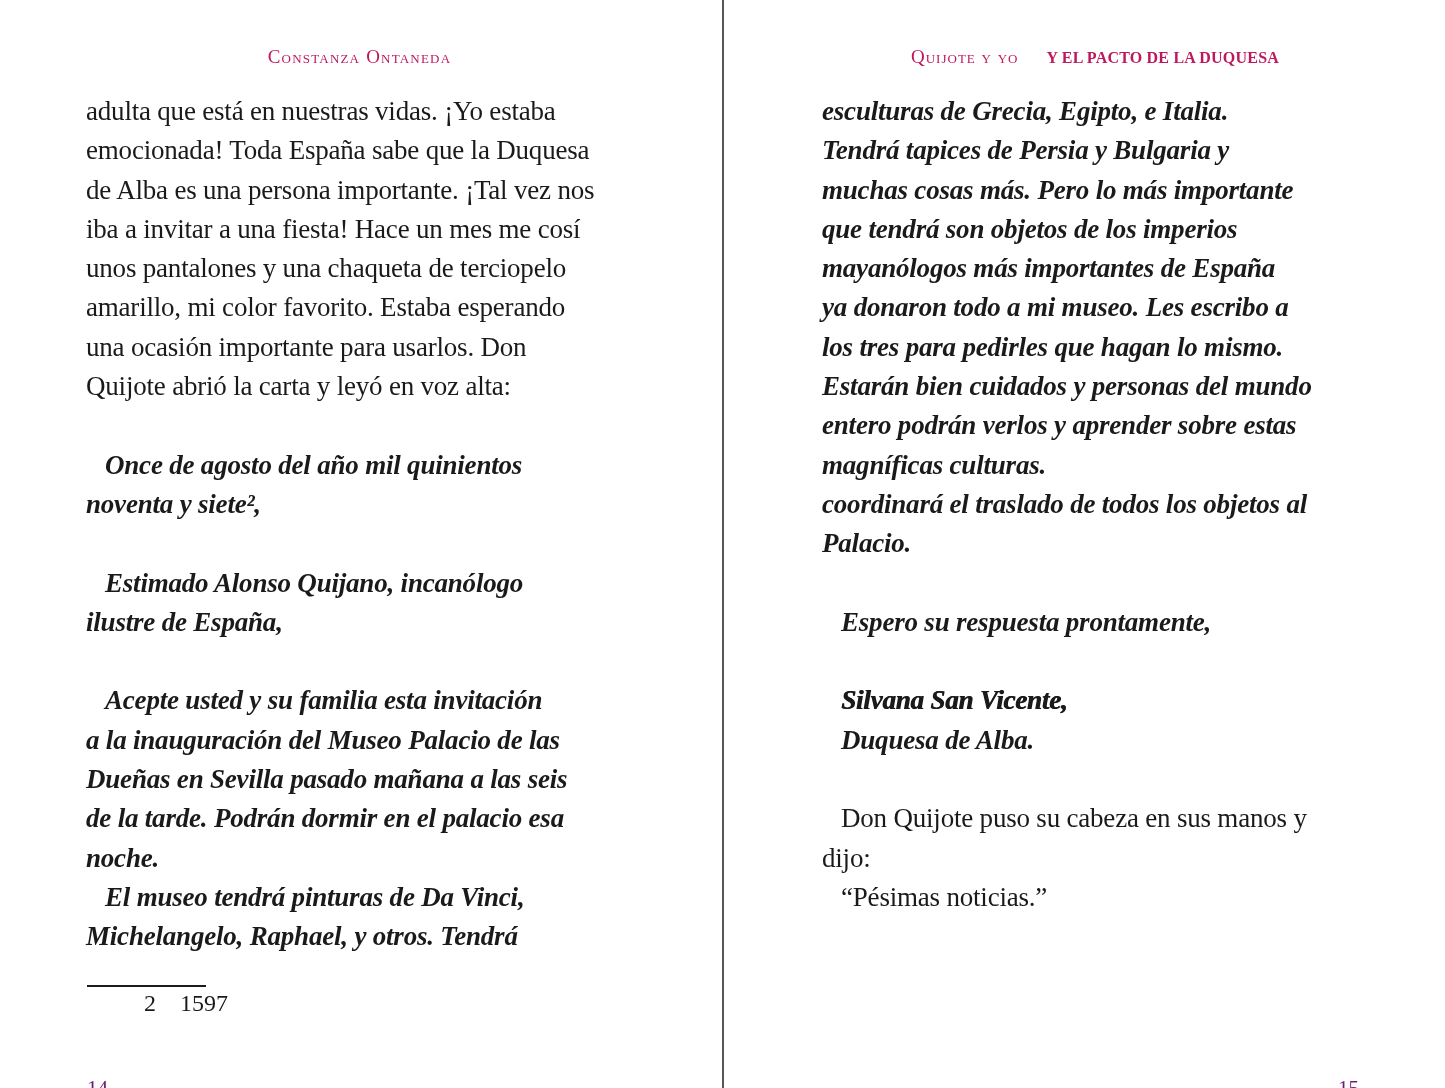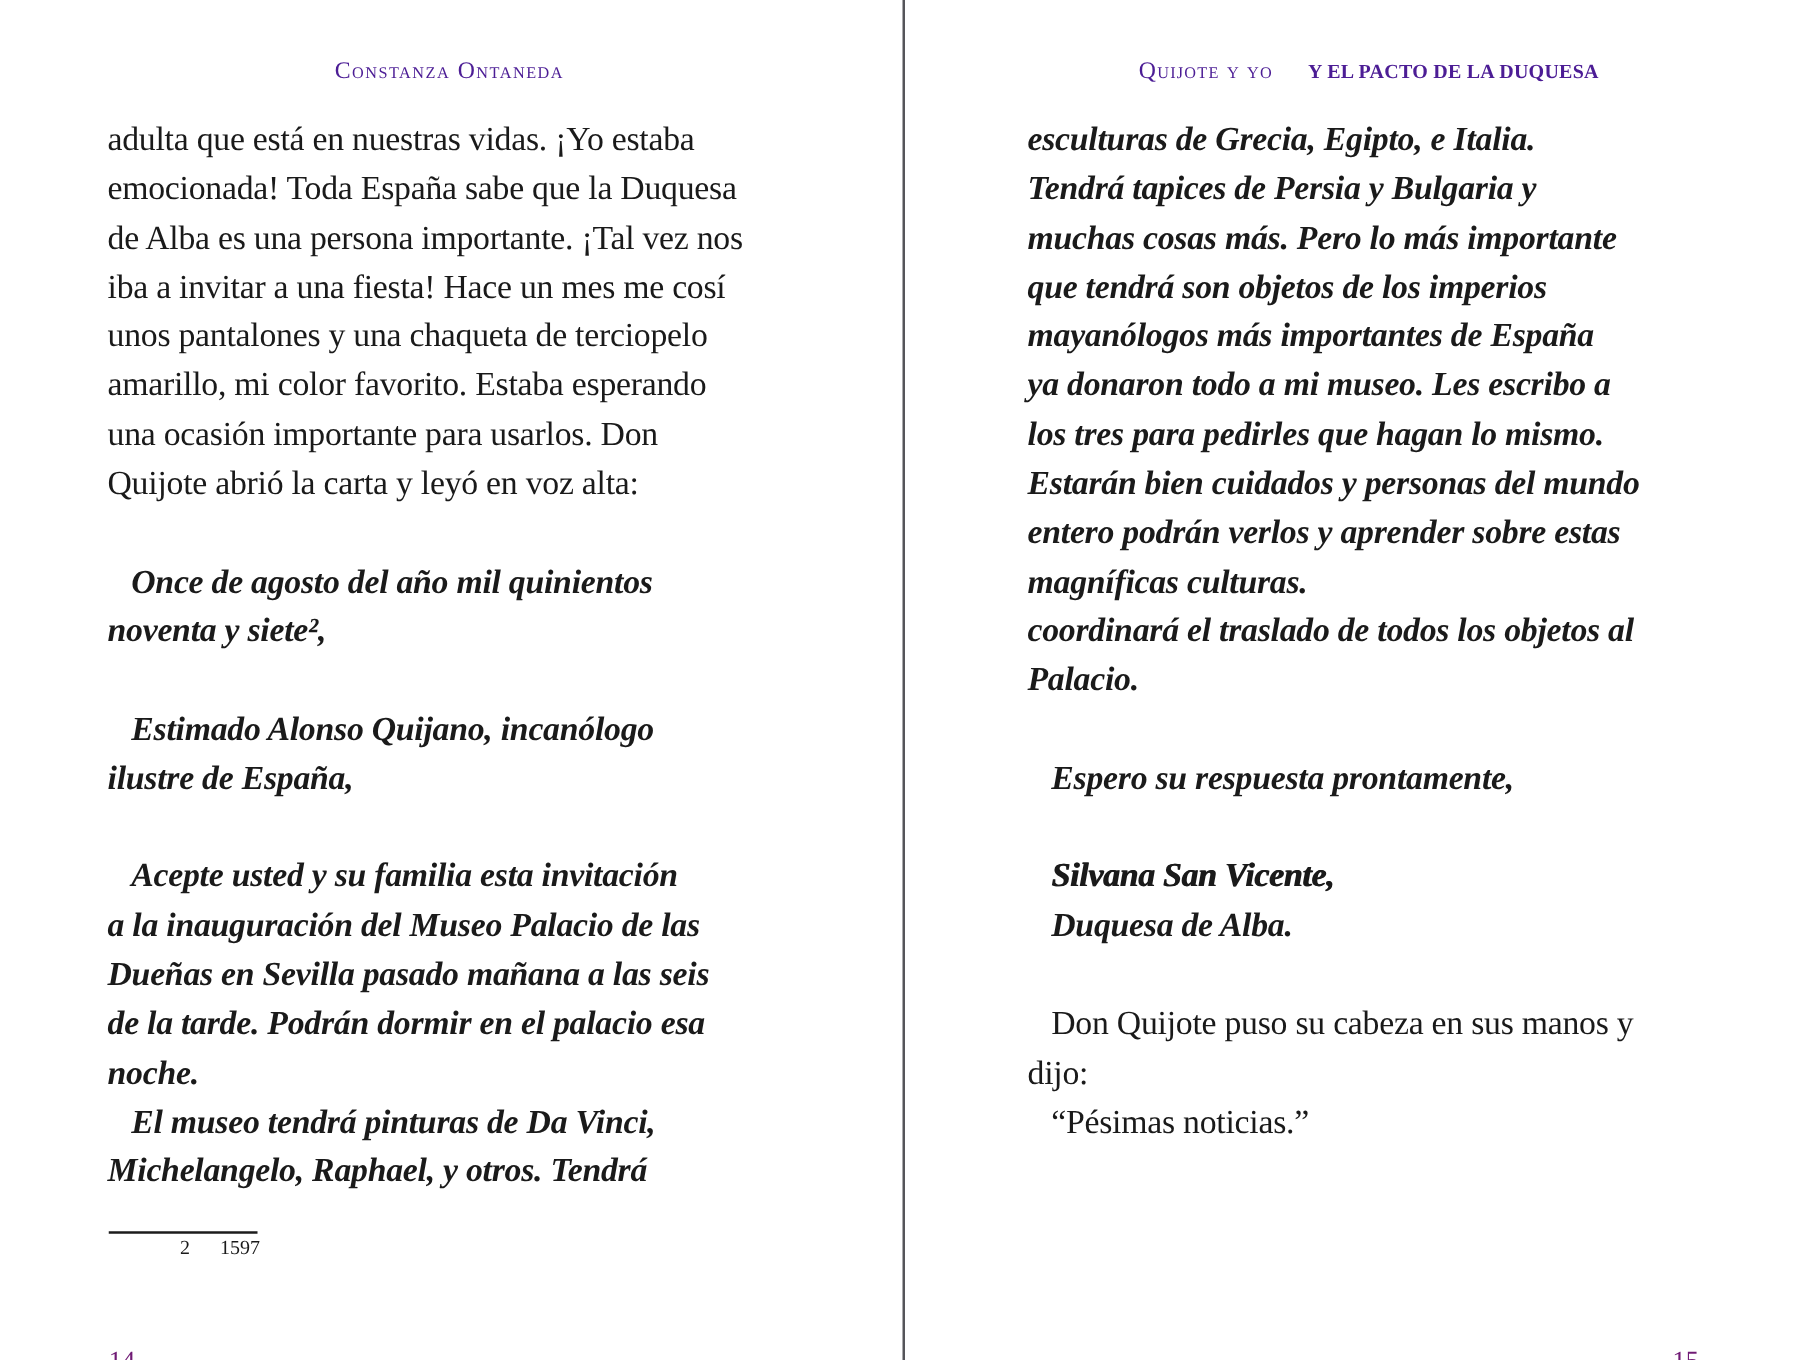--- a/index.html
+++ b/index.html
@@ -11,21 +11,21 @@
   .divider{
     position:absolute;left:722px;top:0;width:2px;height:1088px;
     background:#55555a;
   }
   .page{position:absolute;top:0;height:100%;}
   .page-left{left:86px;width:547px;}
   .page-right{left:822px;width:546px;}
 
   .runhead{
     position:absolute;top:46px;left:0;right:0;text-align:center;
-    font-size:19px;line-height:22px;white-space:nowrap;color:#4c1d95;
+    font-size:19px;line-height:22px;white-space:nowrap;color:#be185d;
   }
   .smallcaps{font-variant:small-caps;letter-spacing:1.2px;}
   .runhead .serifpart{font-variant:small-caps;letter-spacing:1px;}
   .runhead .boldpart{
     font-family:Liberation Serif, serif;font-weight:bold;
     font-size:16px;letter-spacing:0.2px;margin-left:28px;
   }
 
   .body{position:absolute;top:92px;left:0;right:0;}
   .line{
@@ -36,21 +36,21 @@
   .letter{font-style:italic;font-weight:bold;}
   .xbold{text-shadow:0.7px 0 0 currentColor;}
   .ind{padding-left:19px;}
   .spacer{height:39.3px;}
 
   .footrule{
     position:absolute;left:1px;top:985px;width:119px;height:2px;
     background:#1c1c1c;
   }
   .footnote{
-    position:absolute;left:58px;top:990px;font-size:16px;color:#1a1a1a;
+    position:absolute;left:58px;top:990px;font-size:24px;color:#1a1a1a;
   }
   .footnote .marker{margin-right:24px;}
 
   .pagenum{
     position:absolute;top:1076px;font-size:21px;color:#701a75;text-decoration:underline;
   }
   .pagenum-left{left:1px;}
   .pagenum-right{right:9px;}
 </style>
 </head>

